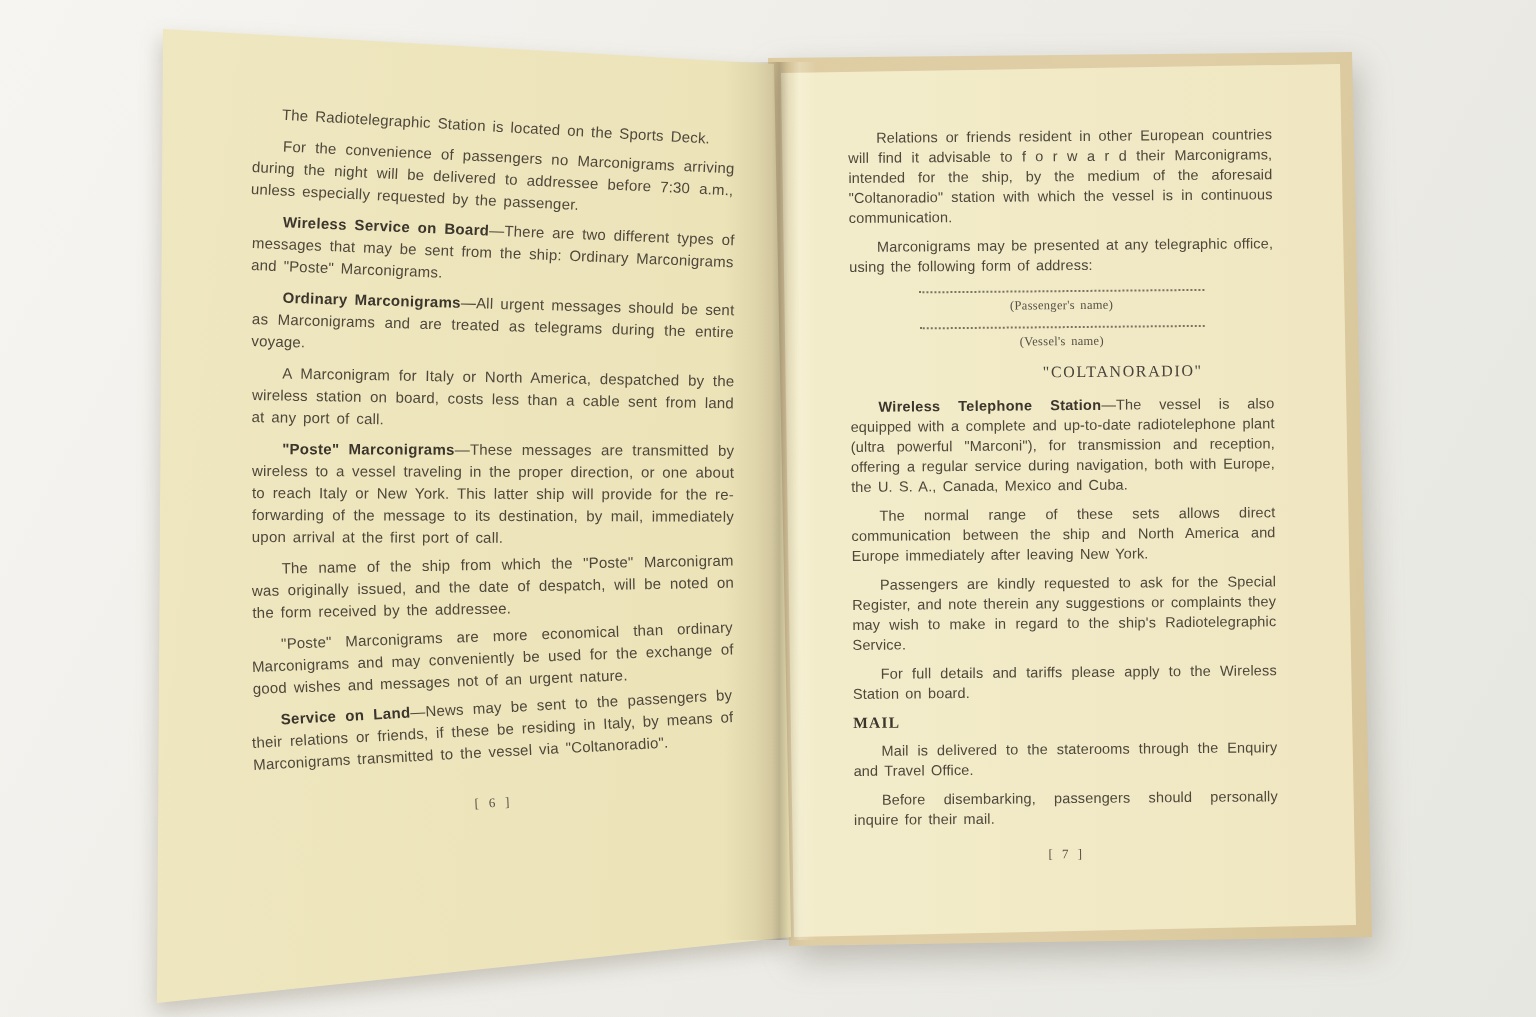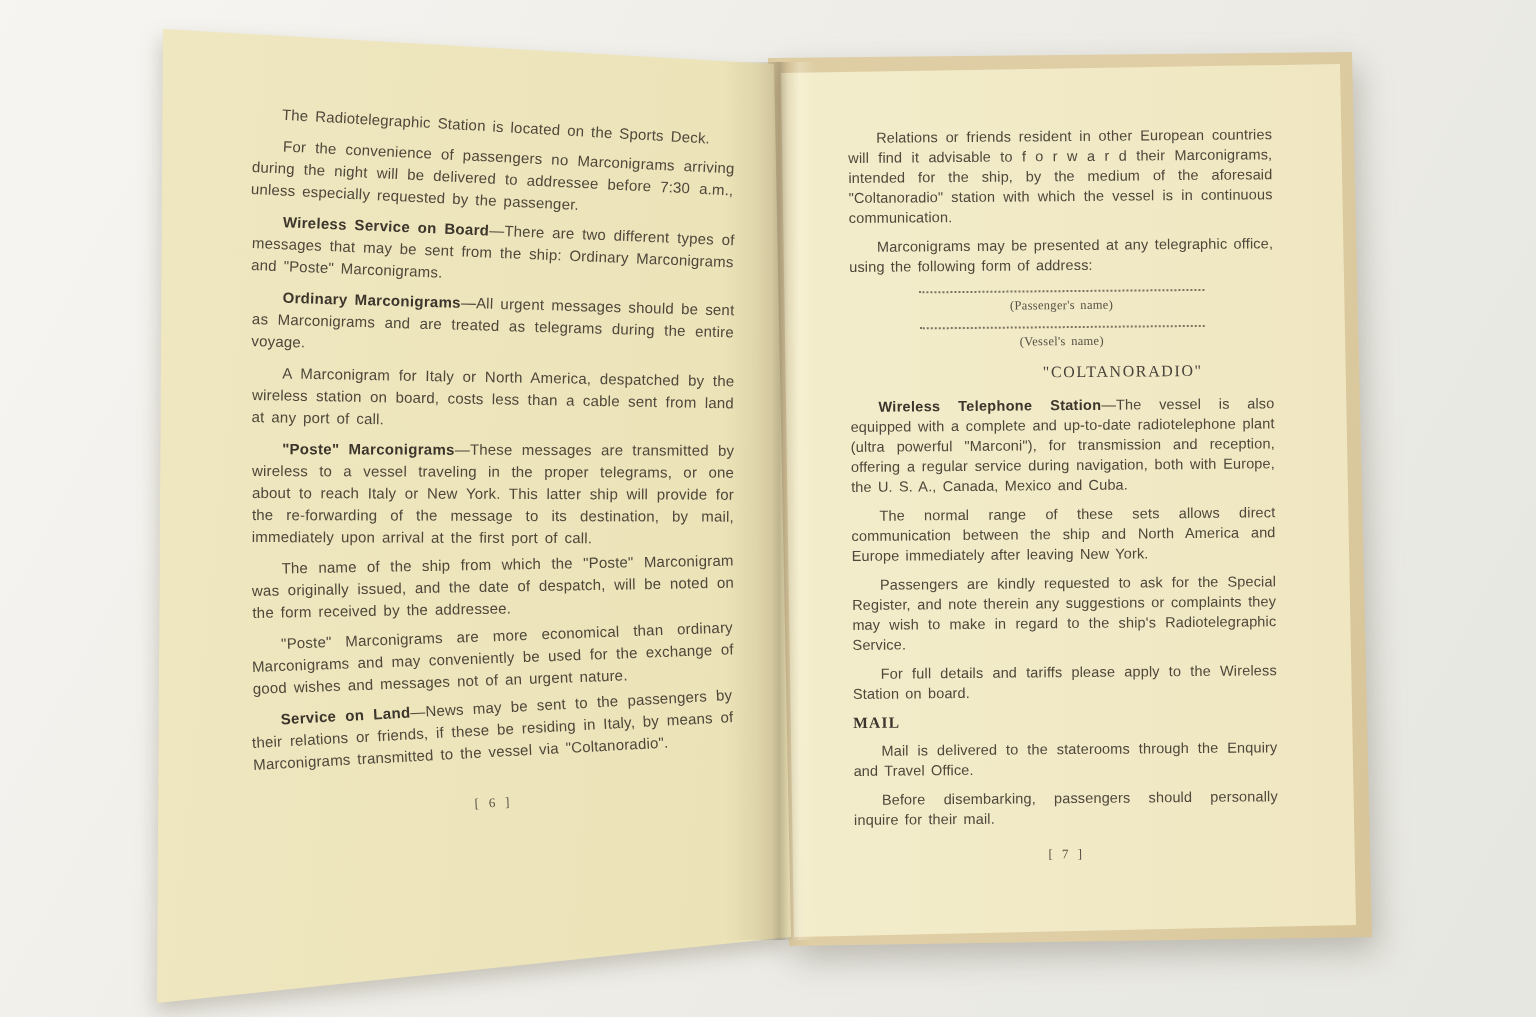--- a/index.html
+++ b/index.html
@@ -85,21 +85,21 @@
   </div>
 
   <div class="spine"></div>
 
   <div class="lp-text">
     <p class="para"><b class="lead"></b><span>The Radiotelegraphic Station is located on the Sports Deck.</span></p>
     <p class="para"><b class="lead"></b><span>For the convenience of passengers no Marconigrams arriving during the night will be delivered to addressee before 7:30 a.m., unless especially requested by the passenger.</span></p>
     <p class="para"><b class="lead">Wireless Service on Board</b><span>—There are two different types of messages that may be sent from the ship: Ordinary Marconigrams and "Poste" Marconigrams.</span></p>
     <p class="para"><b class="lead">Ordinary Marconigrams</b><span>—All urgent messages should be sent as Marconigrams and are treated as telegrams during the entire voyage.</span></p>
     <p class="para"><b class="lead"></b><span>A Marconigram for Italy or North America, despatched by the wireless station on board, costs less than a cable sent from land at any port of call.</span></p>
-    <p class="para"><b class="lead">"Poste" Marconigrams</b><span>—These messages are transmitted by wireless to a vessel traveling in the proper telegrams, or one about to reach Italy or New York. This latter ship will provide for the re-forwarding of the message to its destination, by mail, immediately upon arrival at the first port of call.</span></p>
+    <p class="para"><b class="lead">"Poste" Marconigrams</b><span>—These messages are transmitted by wireless to a vessel traveling in the proper direction, or one about to reach Italy or New York. This latter ship will provide for the re-forwarding of the message to its destination, by mail, immediately upon arrival at the first port of call.</span></p>
     <p class="para"><b class="lead"></b><span>The name of the ship from which the "Poste" Marconigram was originally issued, and the date of despatch, will be noted on the form received by the addressee.</span></p>
     <p class="para"><b class="lead"></b><span>"Poste" Marconigrams are more economical than ordinary Marconigrams and may conveniently be used for the exchange of good wishes and messages not of an urgent nature.</span></p>
     <p class="para"><b class="lead">Service on Land</b><span>—News may be sent to the passengers by their relations or friends, if these be residing in Italy, by means of Marconigrams transmitted to the vessel via "Coltanoradio".</span></p>
     <div class="page-num">[ 6 ]</div>
   </div>
 
   <div class="rp-text">
     <p class="para"><b class="lead"></b><span>Relations or friends resident in other European countries will find it advisable to f o r w a r d their Marconigrams, intended for the ship, by the medium of the aforesaid "Coltanoradio" station with which the vessel is in continuous communication.</span></p>
     <p class="para"><b class="lead"></b><span>Marconigrams may be presented at any telegraphic office, using the following form of address:</span></p>
 

